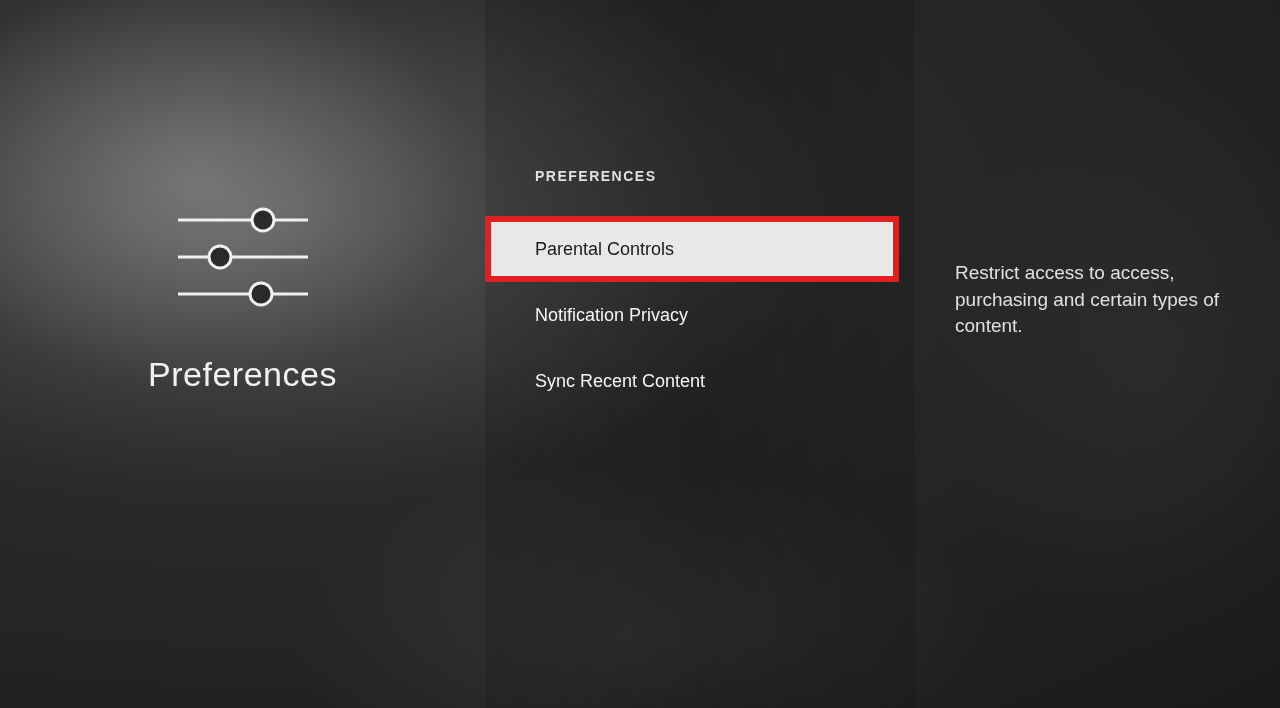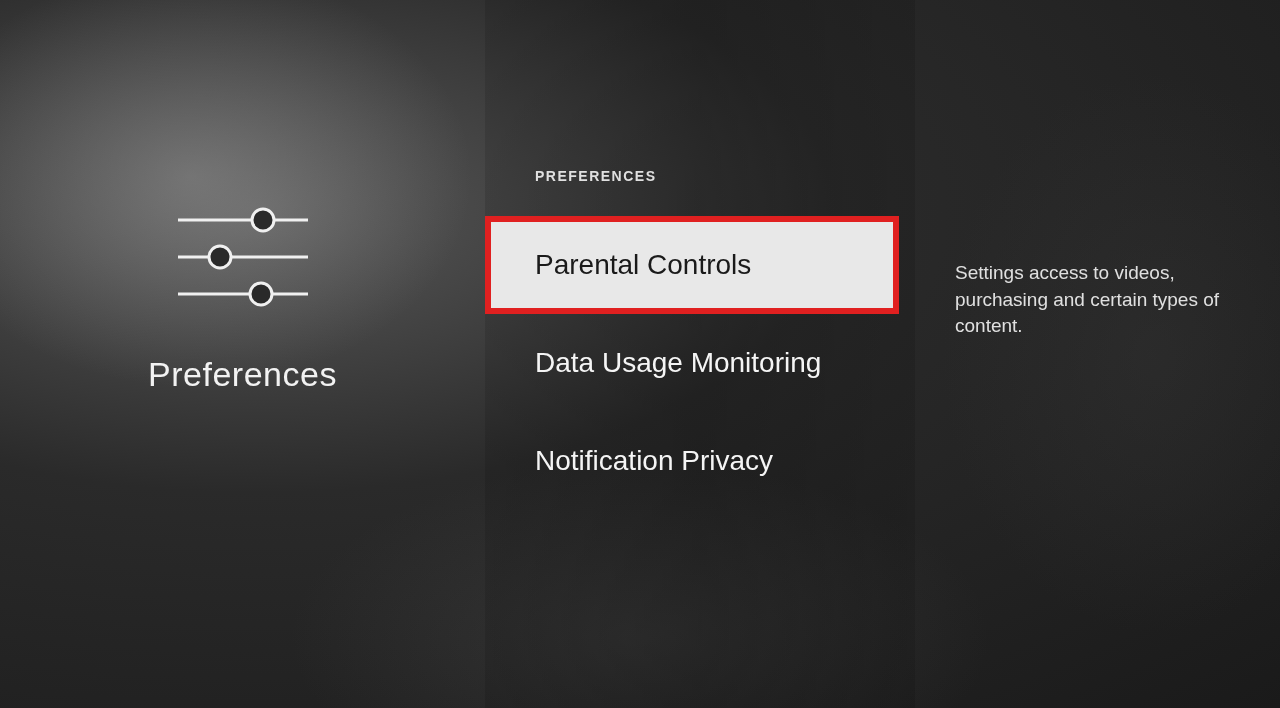--- a/index.html
+++ b/index.html
@@ -59,25 +59,25 @@
       background: linear-gradient(to right, rgba(0,0,0,0.12), rgba(0,0,0,0.22), rgba(0,0,0,0.12));
     }
     .section-header {
       font-size: 14px;
       font-weight: 600;
       letter-spacing: 1.5px;
       color: #e0e0e0;
       padding: 0 0 32px 50px;
     }
     .menu-item {
-      height: 98px;
+      height: 66px;
       display: flex;
       align-items: center;
       padding-left: 50px;
-      font-size: 28px;
+      font-size: 18px;
       font-weight: 500;
       color: #f5f5f5;
       cursor: pointer;
       position: relative;
     }
     .menu-item.selected {
       background: #e8e8e8;
       color: #1a1a1a;
       border: 6px solid #e02020;
       padding-left: 44px;
@@ -113,23 +113,23 @@
     </svg>
     <div class="page-title">Preferences</div>
   </div>
 
   <div class="middle-panel">
     <div class="section-header">PREFERENCES</div>
     <div class="menu-item selected">
       <span>Parental Controls</span>
     </div>
     <div class="menu-item">
-      <span>Data Usage Monitoring</span>
+      <span>Notification Privacy</span>
     </div>
     <div class="menu-item">
-      <span>Notification Privacy</span>
+      <span>Sync Recent Content</span>
     </div>
   </div>
 
   <div class="right-panel">
-    <div class="description">Settings access to videos, purchasing and certain types of content.</div>
+    <div class="description">Restrict access to access, purchasing and certain types of content.</div>
   </div>
 </div>
 
 </body></html>

